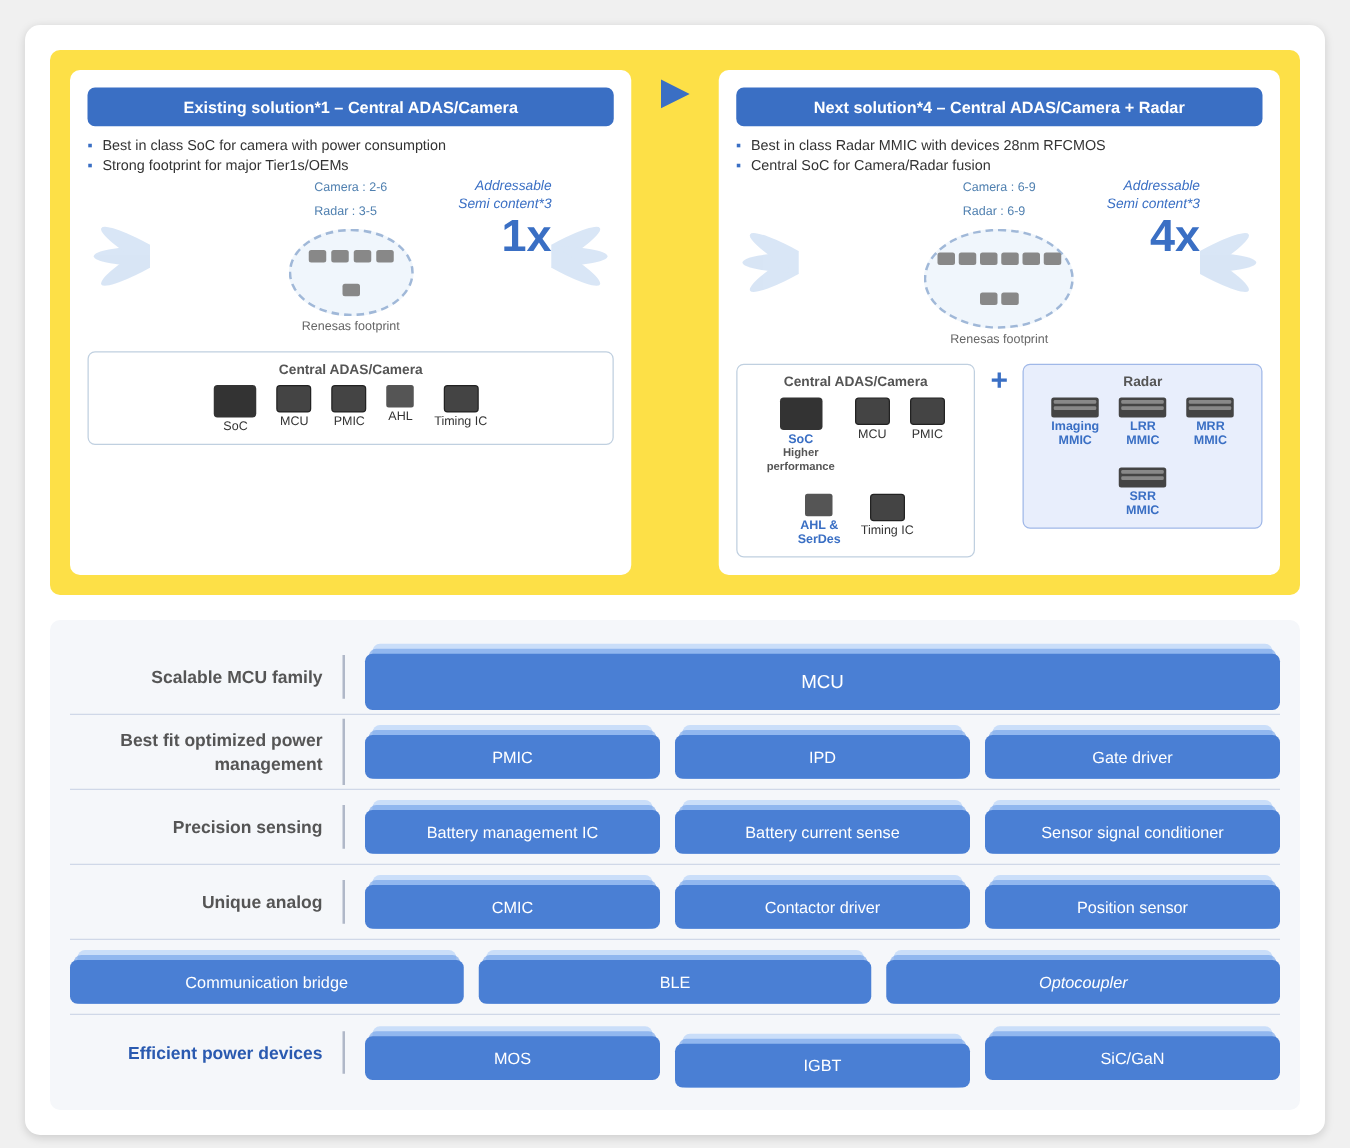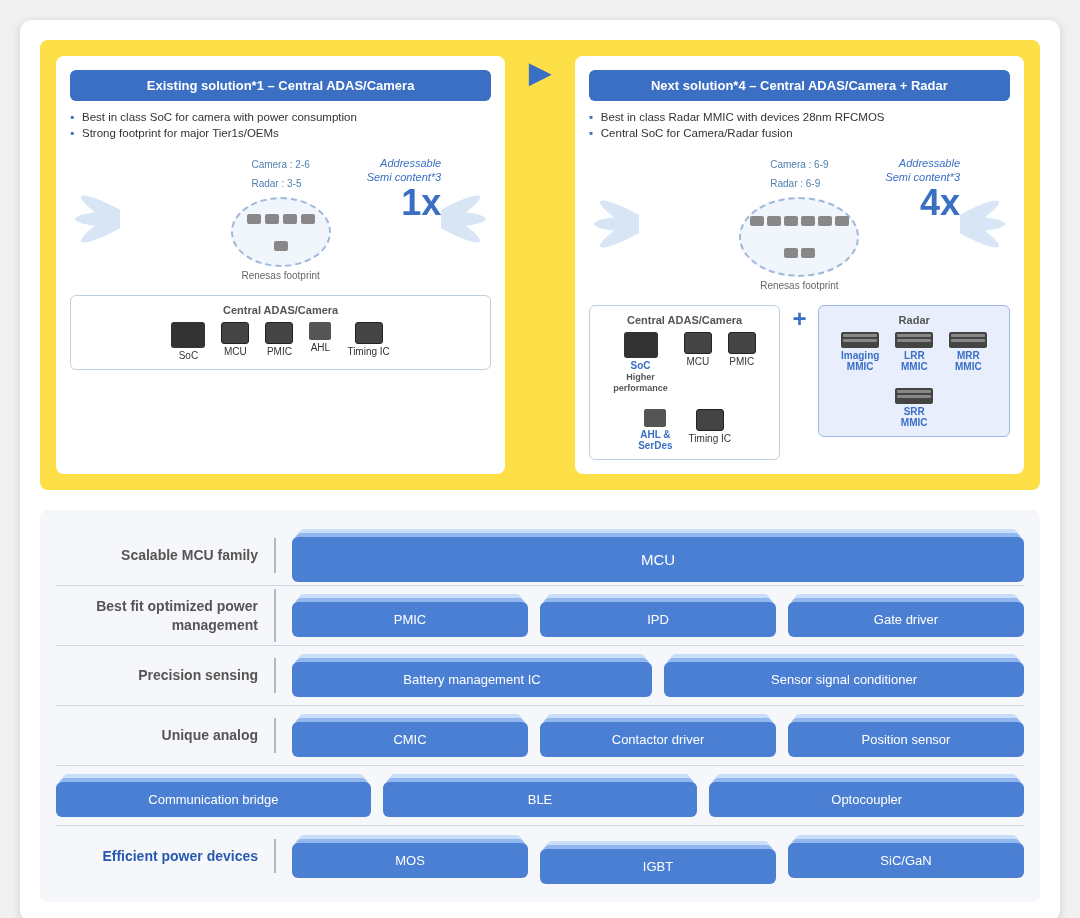--- a/index.html
+++ b/index.html
@@ -57,21 +57,21 @@
     .solution-bullet::before {
       content: '▪';
       position: absolute;
       left: 0;
       color: #3a6fc4;
     }
     .diagram-area {
       display: flex;
       align-items: center;
       justify-content: space-between;
-      margin-top: 18px;
+      margin-top: 4px;
       position: relative;
     }
     .diagram-center {
       flex: 1;
       display: flex;
       flex-direction: column;
       align-items: center;
       position: relative;
     }
     .camera-radar-labels {
@@ -523,20 +523,25 @@
         <div class="row-label">Precision sensing</div>
         <div class="row-cells">
           <div style="flex:1; position:relative; margin-top:8px;">
             <div class="shadow2"></div>
             <div class="shadow1"></div>
             <div class="card-main">Battery management IC</div>
           </div>
           <div style="flex:1; position:relative; margin-top:8px;">
             <div class="shadow2"></div>
             <div class="shadow1"></div>
+            <div class="card-main">Battery current sense</div>
+          </div>
+          <div style="flex:1; position:relative; margin-top:8px;">
+            <div class="shadow2"></div>
+            <div class="shadow1"></div>
             <div class="card-main">Sensor signal conditioner</div>
           </div>
         </div>
       </div>
 
       <div class="table-row-item">
         <div class="row-label">Unique analog</div>
         <div class="row-cells">
           <div style="flex:1; position:relative; margin-top:8px;">
             <div class="shadow2"></div>
@@ -561,21 +566,21 @@
           <div style="flex:1; position:relative; margin-top:8px;">
             <div class="shadow2"></div>
             <div class="shadow1"></div>
             <div class="card-main">Communication bridge</div>
           </div>
           <div style="flex:1; position:relative; margin-top:8px;border-radius:16px;">
             <div class="shadow2"></div>
             <div class="shadow1"></div>
             <div class="card-main">BLE</div>
           </div>
-          <div style="flex:1; position:relative; margin-top:8px;">
+          <div style="flex:1; position:relative; margin-top:8px;font-style:italic;">
             <div class="shadow2"></div>
             <div class="shadow1"></div>
             <div class="card-main">Optocoupler</div>
           </div>
         </div>
       </div>
 
       <div class="table-row-item">
         <div class="row-label highlight">Efficient power devices</div>
         <div class="row-cells">

